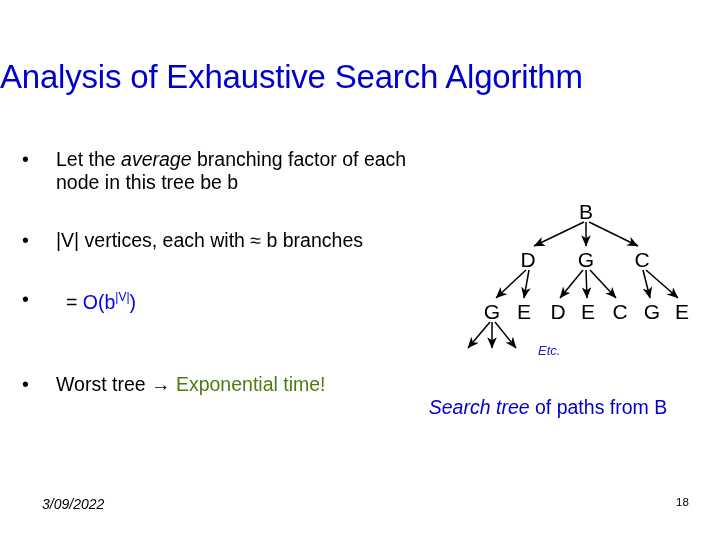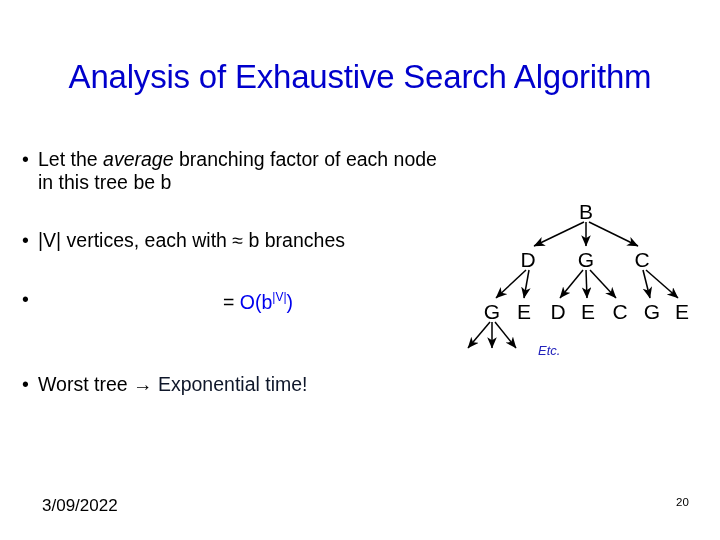--- a/index.html
+++ b/index.html
@@ -17,21 +17,20 @@
     background: #ffffff;
     overflow: hidden;
   }
 
   
   #title {
     position: absolute;
     left: 0;
     top: 58px;
     width: 720px;
-    text-align: center;
     font-size: 33px;
     color: #0000cc;
     letter-spacing: -0.2px;
     white-space: nowrap;
   }
 
   
   .bullet {
     position: absolute;
     left: 20px;
@@ -42,38 +41,37 @@
   }
   .bullet .dot {
     position: absolute;
     left: 2px;
     top: 0px;
     font-size: 19.5px;
     color: #000000;
   }
   .bullet .btxt {
     display: block;
-    margin-left: 18px;
+    margin-left: 36px;
   }
   .ital { font-style: italic; }
   .blue { color: #0000ee; }
-  .red  { color: #0f172a; }
+  .red  { color: #4d7c0f; }
   .sup  { font-size: 12px; vertical-align: super; }
 
   #bullet1 { top: 148px; }
   #bullet2 { top: 229px; }
   #bullet3 { top: 288px; }
   #bullet4 { top: 373px; }
 
   .subline {
     display: block;
     margin-left: 46px;
     margin-top: 2px;
     font-size: 19.5px;
-    text-align: center;
   }
   .arrow-glyph { font-size: 19.5px; }
 
   
   #tree {
     position: absolute;
     left: 440px;
     top: 190px;
     width: 280px;
     height: 180px;
@@ -109,22 +107,23 @@
     font-size: 19.5px;
     color: #0000cc;
     white-space: nowrap;
   }
 
   
   #footer-date {
     position: absolute;
     left: 42px;
     top: 496px;
-    font-size: 17px;
-    color: #000000;
+    font-size: 14px;
+    color: #000000;
+    font-style: italic;
   }
   #footer-page {
     position: absolute;
     left: 676px;
     top: 496px;
     font-size: 11.5px;
     color: #000000;
   }
 </style>
 </head>
@@ -193,17 +192,18 @@
     <span class="node" style="left:84px;  top:122px;">E</span>
     <span class="node" style="left:118px; top:122px;">D</span>
     <span class="node" style="left:148px; top:122px;">E</span>
     <span class="node" style="left:180px; top:122px;">C</span>
     <span class="node" style="left:212px; top:122px;">G</span>
     <span class="node" style="left:242px; top:122px;">E</span>
   </div>
 
   <div id="etc">Etc.</div>
 
+  <div id="caption"><span class="ital">Search tree</span><span> of paths from B</span></div>
 
   <div id="footer-date">3/09/2022</div>
-  <div id="footer-page">20</div>
+  <div id="footer-page">18</div>
 
 </div>
 
 </body></html>

